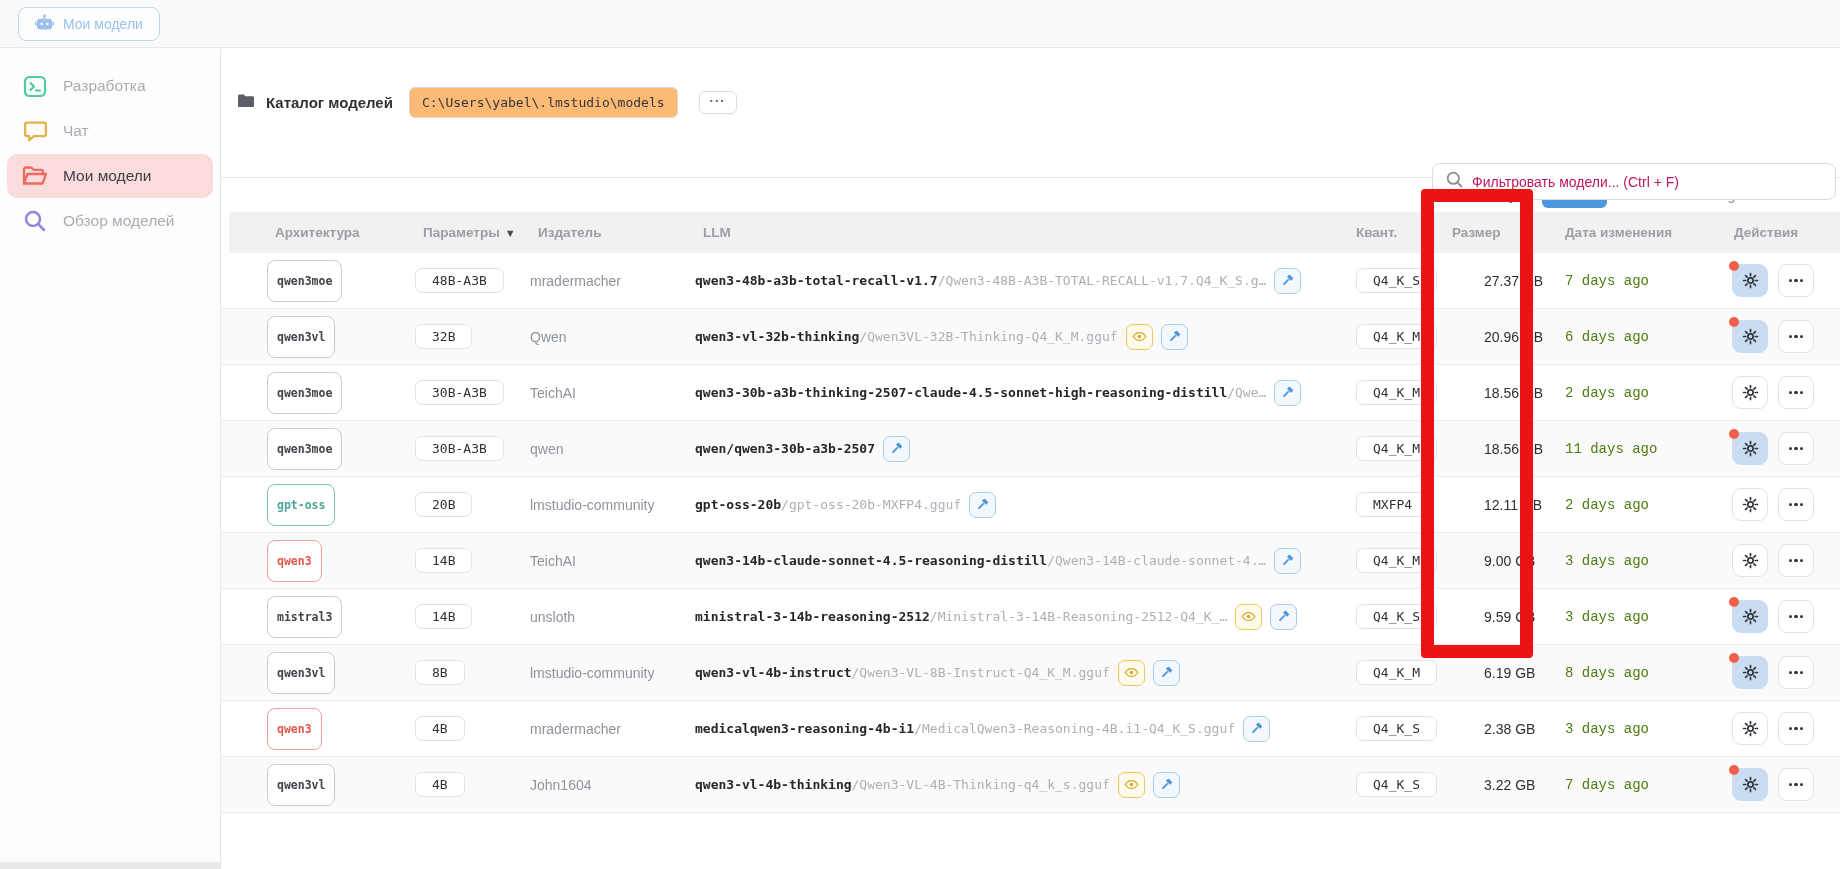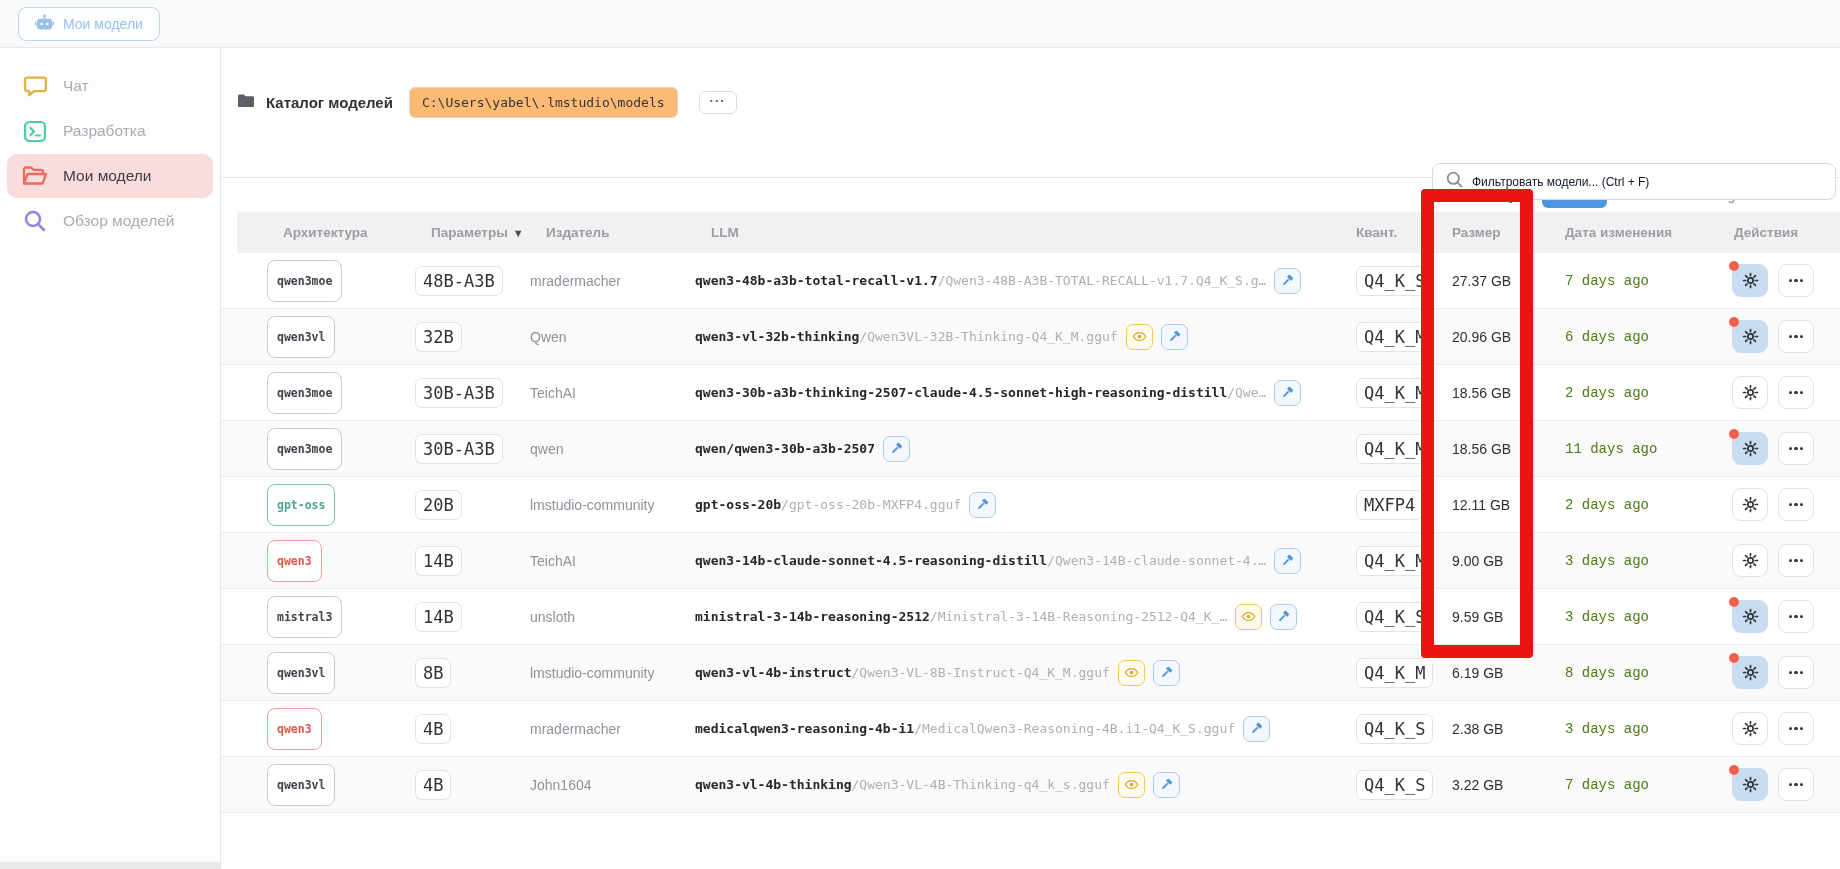--- a/index.html
+++ b/index.html
@@ -43,55 +43,55 @@
                 border-top:1px solid #e9e9ea; display:flex; align-items:center;
                 padding-left:26px;justify-content:flex-end; }
   .filter-label { font-size:14px; color:#4a4f55; margin-right:22px; }
   .filter-tab { font-size:14px; color:#8b9097; margin-right:28px; cursor:pointer; }
   .filter-tab.active { background:var(--accent-blue,#4d96dd); color:#fff; font-weight:700;
                  padding:5px 14px; border-radius:6px; }
 
   .search-box { position:absolute; right:4px; top:114px; width:404px; height:37px;
                 background:#fff; border:1px solid #d9dadc; border-radius:8px; z-index:3;
                 display:flex; align-items:center; gap:9px; padding:0 13px; }
-  .search-ph { font-size:12px; color:#0f172a; }
+  .search-ph { font-size:14px; color:#be185d; }
 
   
   .grid { display:grid; grid-template-columns:148px 115px 165px 1fr 90px 105px 165px 100px;
           align-items:center; padding:0 24px 0 46px; }
-  .thead { position:absolute; left:16px; right:0; top:163px; height:41px; background:#f1f1f2; }
+  .thead { position:absolute; left:8px; right:0; top:163px; height:41px; background:#f1f1f2; }
   .th { font-size:13.5px; font-weight:600; color:#9a9ea5; white-space:nowrap; }
   .th.size-h { padding-left:6px; }
   .th.mod-h { padding-left:14px; }
   .th.act-h { padding-left:18px; }
   .sort-ind { font-size:11px; color:#4a4f55; margin-left:5px; }
 
   .tbody { position:absolute; left:0; right:0; top:204px; }
   .trow { height:56px; border-bottom:1px solid #ededee; background:#fff; }
   .trow:nth-child(even) { background:#fafafa; }
 
   .arch-badge { display:inline-block; font-family:"DejaVu Sans Mono", monospace; font-size:11.5px;
                 padding:13px 9px; border-radius:8px; border:1px solid #c9ccd1; color:#3f444a; background:#fff;font-weight:bold; }
   .arch-badge.teal { border-color:#7cc5b6; color:#4aa795; }
   .arch-badge.red  { border-color:#f0a097; color:#e4574a; }
   .param-badge, .quant-badge { display:inline-block; font-family:"DejaVu Sans Mono", monospace;
-                font-size:17px; padding:4px 7px; border-radius:7px; border:1px solid #e2e2e4;
+                font-size:13px; padding:4px 16px; border-radius:7px; border:1px solid #e2e2e4;
                 color:#2f3337; background:#fff; }
   .publisher { font-size:14px; color:#8d939b; white-space:nowrap; }
 
   .llm-cell { display:flex; align-items:center; gap:8px; overflow:hidden; padding-right:10px; }
   .llm-text { white-space:nowrap; overflow:hidden; font-family:"DejaVu Sans Mono", monospace; font-size:13px; }
   .llm-name { font-weight:700; color:#23272b; }
   .llm-file { color:#aab0b6; }
   .cap { flex:0 0 auto; width:27px; height:26px; border-radius:7px; display:flex;
          align-items:center; justify-content:center; }
   .cap.vision { border:1px solid #edc95d; background:#fefaec; }
   .cap.tools  { border:1px solid #aacbea; background:#f2f8fe; }
 
-  .size-cell { font-size:14px; color:#2b2f34; padding-left:6px; white-space:nowrap; }
+  .size-cell { font-size:14px; color:#2b2f34; padding-left:6px; white-space:nowrap;margin-left:32px; }
   .mod-cell  { font-size:14px; color:#4d7c0f; padding-left:14px; white-space:nowrap;font-family:Liberation Mono, monospace; }
   .act-cell  { display:flex; gap:10px; padding-left:16px; }
   .gear-btn, .dots-btn { position:relative; width:36px; height:33px; border-radius:9px;
          border:1px solid #e3e3e5; background:#fff; display:flex; align-items:center;
          justify-content:center; cursor:pointer; }
   .gear-btn.has-update { background:var(--update-button-bg,#c9dcf1); border-color:var(--update-button-bg,#c9dcf1); }
   .update-dot { position:absolute; top:-4px; left:-4px; width:10px; height:10px;
                 border-radius:50%; background:var(--update-dot,#f2604d); }
   .dots-btn { gap:2.5px; }
   .dots-btn .dot { width:3.2px; height:3.2px; border-radius:50%; background:#31363c; }
@@ -119,35 +119,35 @@
             <rect x="18.5" y="8" width="1.5" height="4.4" rx="0.75"></rect>
         </svg>
       </span>
       <span>Мои модели</span>
     </button>
   </header>
 
   <nav class="sidebar">
     <div class="side-item">
       <span class="ic">
-        <svg width="25" height="23" viewBox="0 0 24 22" fill="none" stroke="#e0b347" stroke-width="2.2" stroke-linejoin="round">
-          <path d="M4 2.5h16c1.1 0 2 .9 2 2v9c0 1.1-.9 2-2 2h-9.5L6 19.5v-4H4c-1.1 0-2-.9-2-2v-9c0-1.1.9-2 2-2z"></path>
-        </svg>
-      </span>
-      <span>Чат</span>
-    </div>
-    <div class="side-item">
-      <span class="ic">
         <svg width="24" height="23" viewBox="0 0 24 23" fill="none" stroke="#4ecba0" stroke-width="2.2" stroke-linecap="round" stroke-linejoin="round">
           <rect x="2" y="2" width="20" height="19" rx="4.5"></rect>
           <path d="M7.5 8l3.5 3.5L7.5 15"></path>
             <path d="M13 15.5h4"></path>
         </svg>
       </span>
       <span>Разработка</span>
+    </div>
+    <div class="side-item">
+      <span class="ic">
+        <svg width="25" height="23" viewBox="0 0 24 22" fill="none" stroke="#e0b347" stroke-width="2.2" stroke-linejoin="round">
+          <path d="M4 2.5h16c1.1 0 2 .9 2 2v9c0 1.1-.9 2-2 2h-9.5L6 19.5v-4H4c-1.1 0-2-.9-2-2v-9c0-1.1.9-2 2-2z"></path>
+        </svg>
+      </span>
+      <span>Чат</span>
     </div>
     <div class="side-item active">
       <span class="ic">
         <svg width="26" height="22" viewBox="0 0 26 22" fill="none" stroke="#ef6a5e" stroke-width="2.3" stroke-linecap="round" stroke-linejoin="round">
           <path d="M2 18.5V4.5c0-1.1.9-2 2-2h5.2l2.3 2.3H19c1.1 0 2 .9 2 2V9"></path>
           <path d="M2 18.5L5.5 9H24l-3.5 9.5H2z"></path>
         </svg>
       </span>
       <span>Мои модели</span>
     </div>

